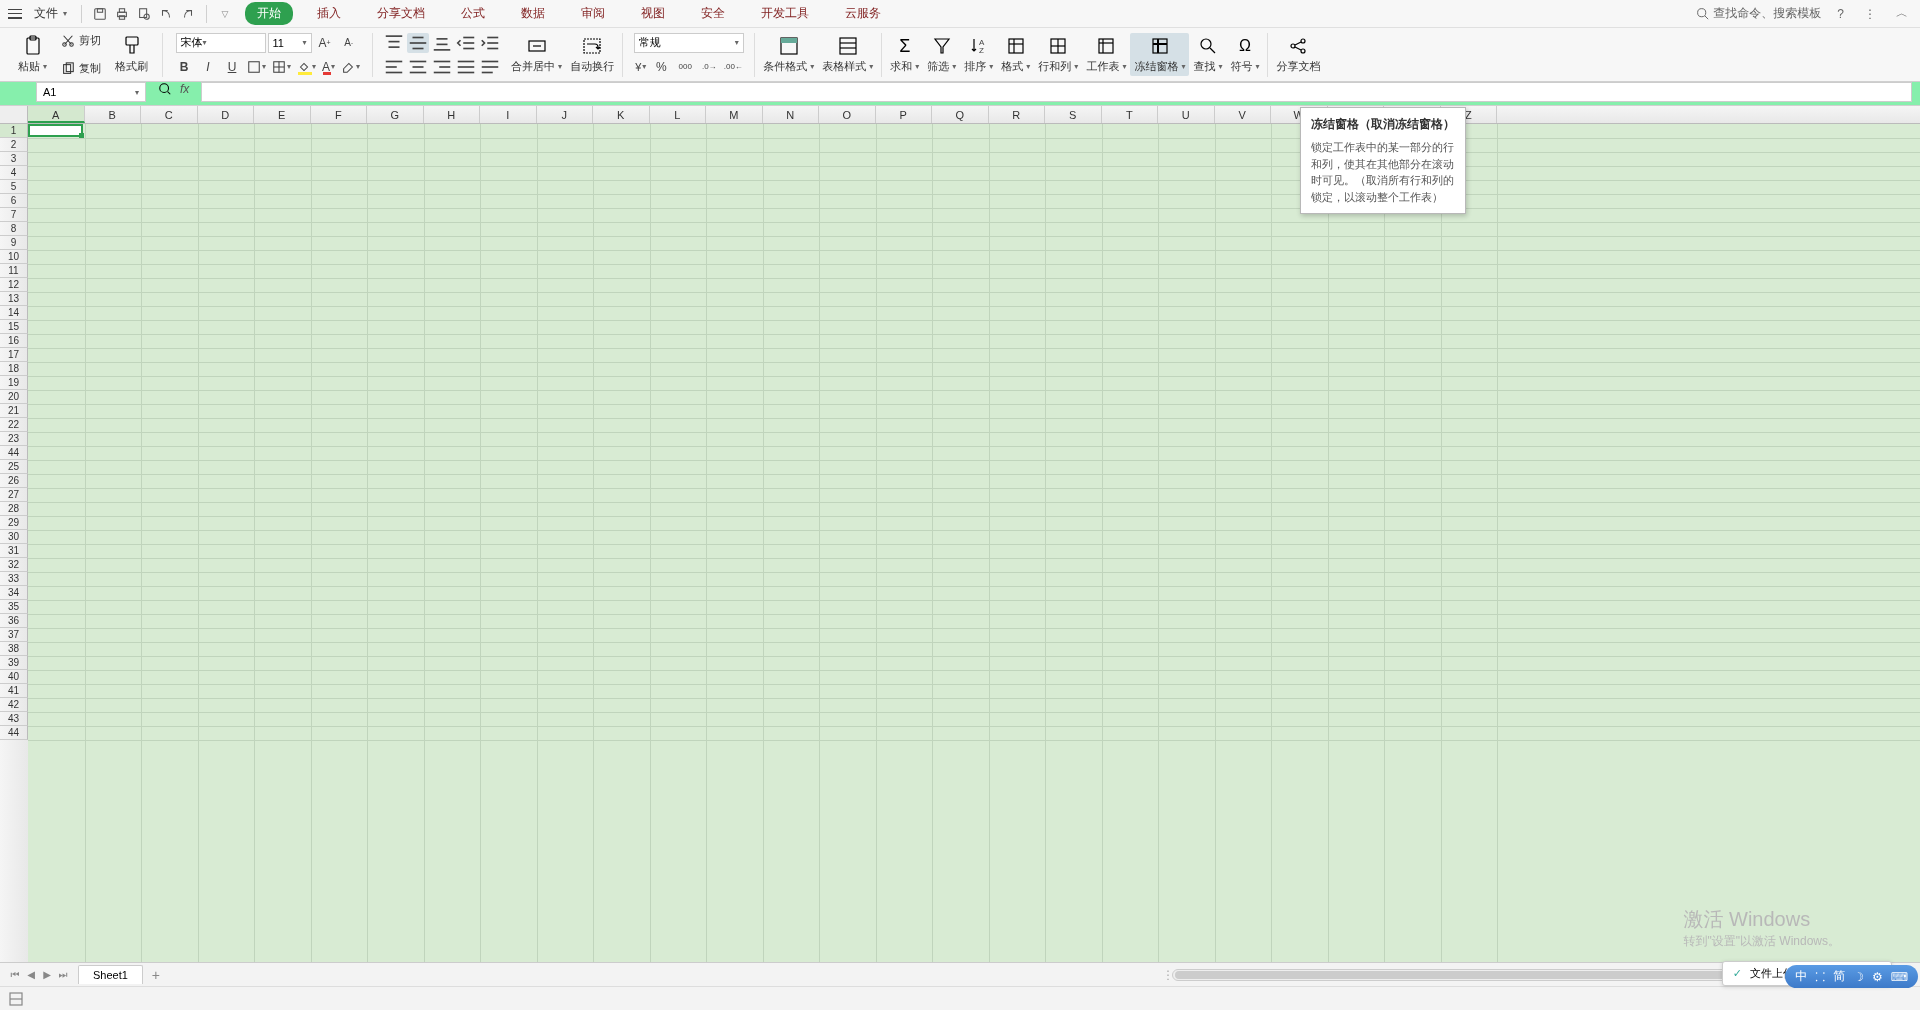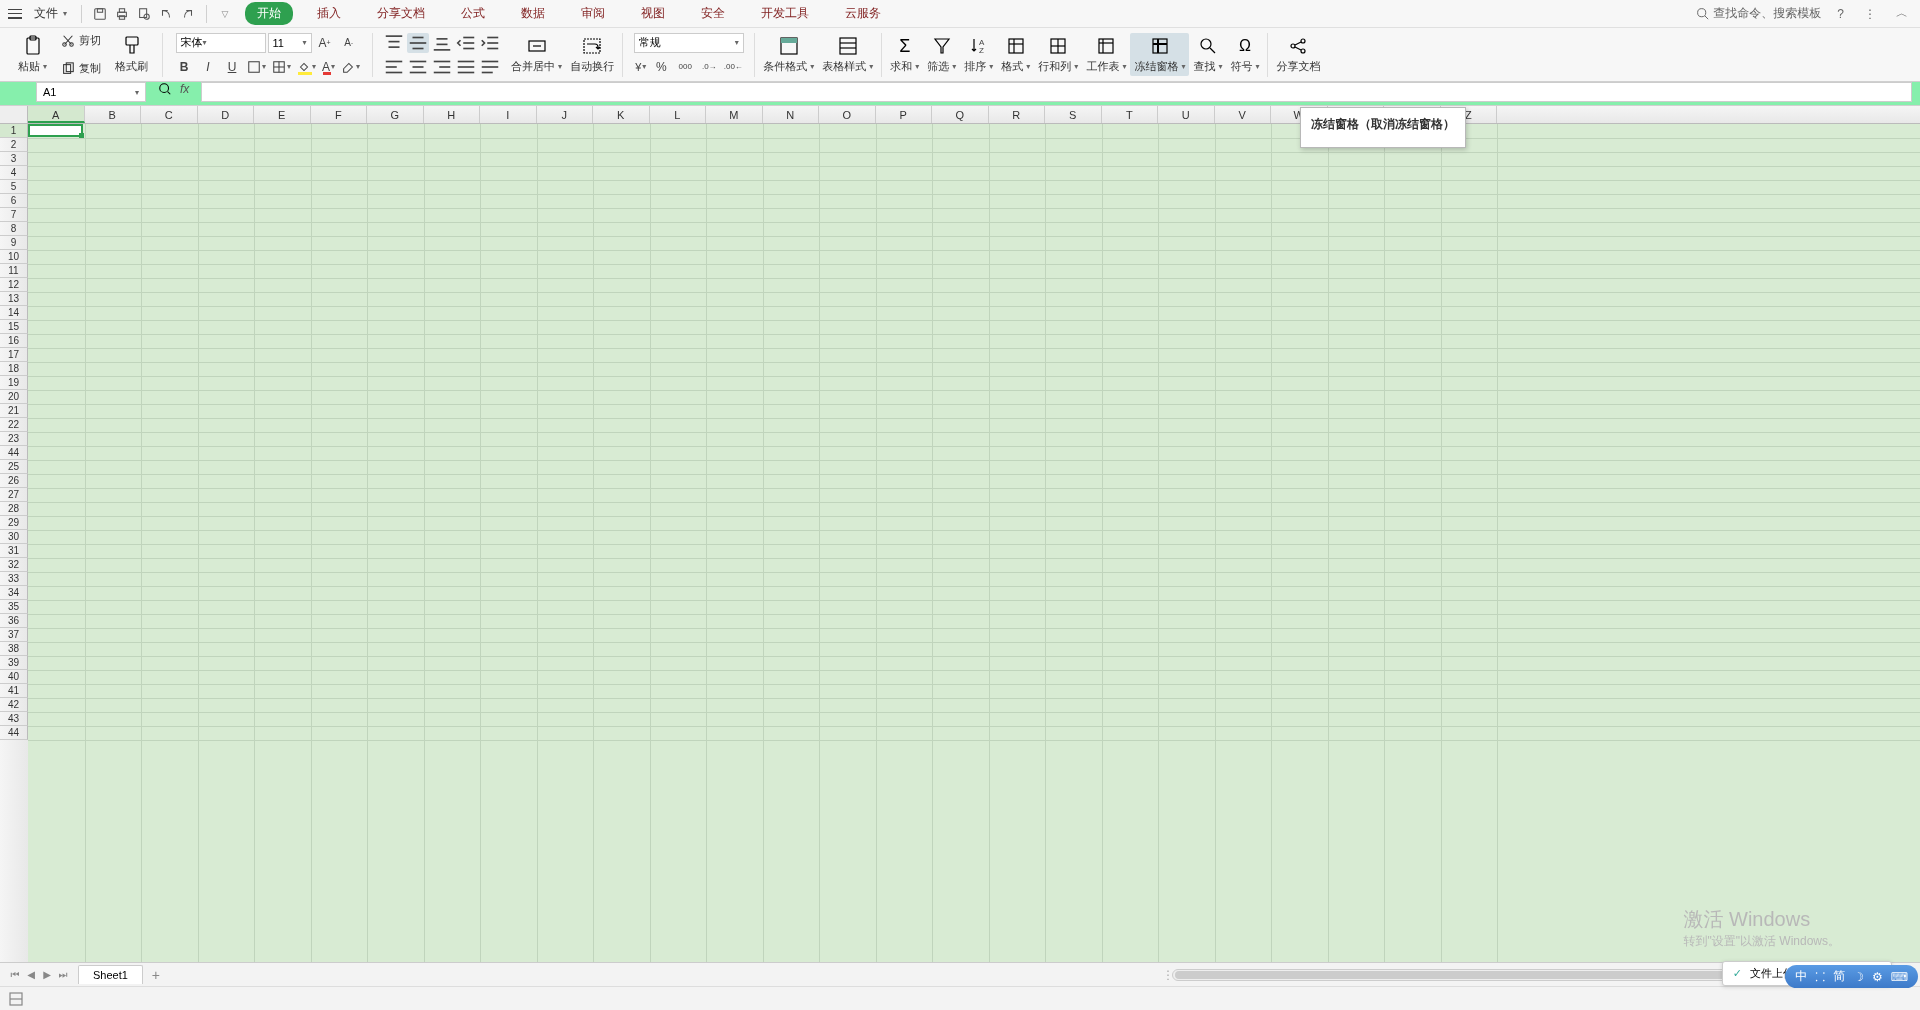--- a/index.html
+++ b/index.html
@@ -562,20 +562,21 @@
         </svg>
       </div>
     <div class="lbl">
         <span>分享文档</span>
       </div>
   </div>
 </div>
 
 <div class="tooltip" style="left:1300px; top:107px">
   <div class="tooltip-title">冻结窗格（取消冻结窗格）</div>
+  <div class="tooltip-body">锁定工作表中的某一部分的行和列，使其在其他部分在滚动时可见。（取消所有行和列的锁定，以滚动整个工作表）</div>
 </div>
 
 <div class="formula-bar">
   <div class="name-box">
     <span>A1</span>
     <span class="combo-arrow">▾</span>
   </div>
   <div class="fx-controls">
     <svg width="14" height="14" viewBox="0 0 16 16">
         <circle cx="7" cy="7" r="5"></circle>

